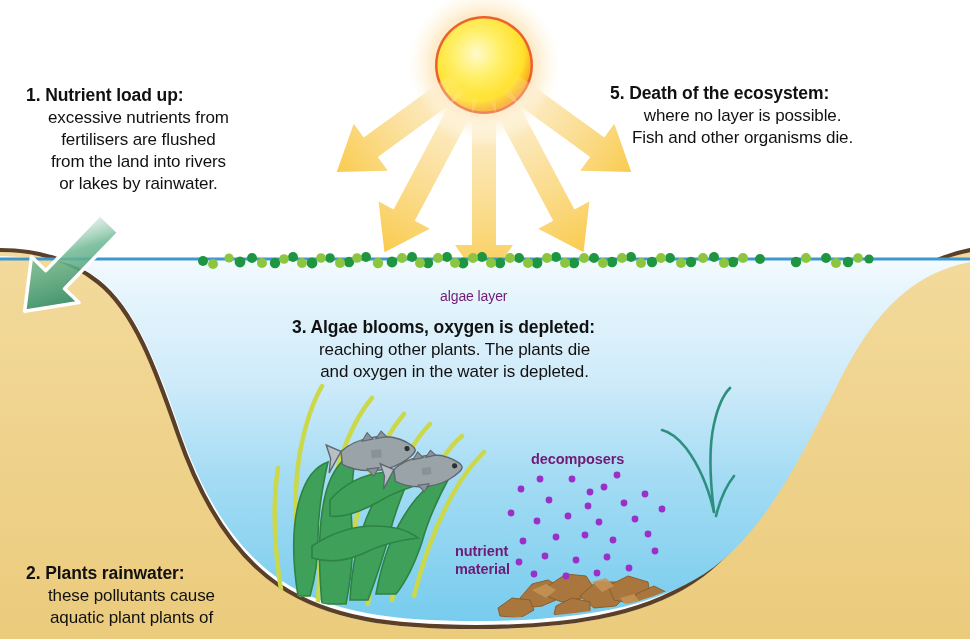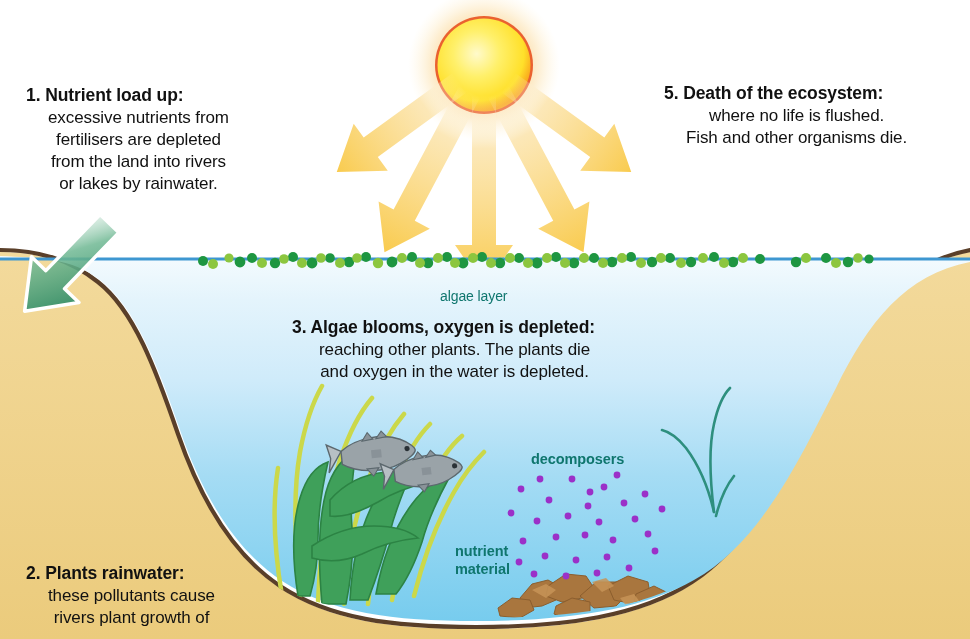--- a/index.html
+++ b/index.html
@@ -10,25 +10,25 @@
   #scene{position:absolute;left:0;top:0;width:970px;height:639px;}
 
   
   .txtblock{position:absolute;color:#111111;line-height:1.30;}
   .txtblock .hd{font-weight:bold;font-size:17.5px;letter-spacing:-0.1px;white-space:nowrap;}
   .txtblock .bd{font-size:17px;letter-spacing:-0.1px;white-space:nowrap;}
   .txtblock .num{font-weight:bold;}
   .indent{padding-left:22px;text-align:center;}
 
   #block1{left:26px;top:84px;}
-  #block5{left:664px;top:82px;}
+  #block5{left:610px;top:82px;}
   #block3{left:292px;top:316px;}
   #block2{left:26px;top:562px;}
 
-  .minilabel{position:absolute;font-size:14.5px;color:#0f766e;font-weight:600;
+  .minilabel{position:absolute;font-size:14.5px;color:#701a75;font-weight:600;
              letter-spacing:-0.1px;white-space:nowrap;}
   #lbl-algae{left:440px;top:288px;font-weight:400;font-size:14px;}
   #lbl-decomp{left:531px;top:451px;}
   #lbl-nutrient{left:455px;top:543px;line-height:1.22;}
 </style>
 </head>
 <body>
 
 <div id="stage">
 
@@ -326,50 +326,50 @@
       </g>
     </g>
   </svg>
 
   <div class="txtblock" id="block1">
     <div class="hd">
       <span class="num">1.</span>
       <span>Nutrient load up:</span>
     </div>
     <div class="bd indent">excessive nutrients from</div>
-    <div class="bd indent">fertilisers are depleted</div>
+    <div class="bd indent">fertilisers are flushed</div>
     <div class="bd indent">from the land into rivers</div>
     <div class="bd indent">or lakes by rainwater.</div>
   </div>
 
   <div class="txtblock" id="block5">
     <div class="hd">
       <span class="num">5.</span>
       <span>Death of the ecosystem:</span>
     </div>
-    <div class="bd indent">where no life is flushed.</div>
+    <div class="bd indent">where no layer is possible.</div>
     <div class="bd indent">Fish and other organisms die.</div>
   </div>
 
   <div class="txtblock" id="block3">
     <div class="hd">
       <span class="num">3.</span>
       <span>Algae blooms, oxygen is depleted:</span>
     </div>
     <div class="bd indent">reaching other plants. The plants die</div>
     <div class="bd indent">and oxygen in the water is depleted.</div>
   </div>
 
   <div class="txtblock" id="block2">
     <div class="hd">
       <span class="num">2.</span>
       <span>Plants rainwater:</span>
     </div>
     <div class="bd indent">these pollutants cause</div>
-    <div class="bd indent">rivers plant growth of</div>
+    <div class="bd indent">aquatic plant plants of</div>
   </div>
 
   <div class="minilabel" id="lbl-algae">algae layer</div>
 
   <div class="minilabel" id="lbl-decomp">decomposers</div>
 
   <div class="minilabel" id="lbl-nutrient">
     <div>nutrient</div>
     <div>material</div>
   </div>

